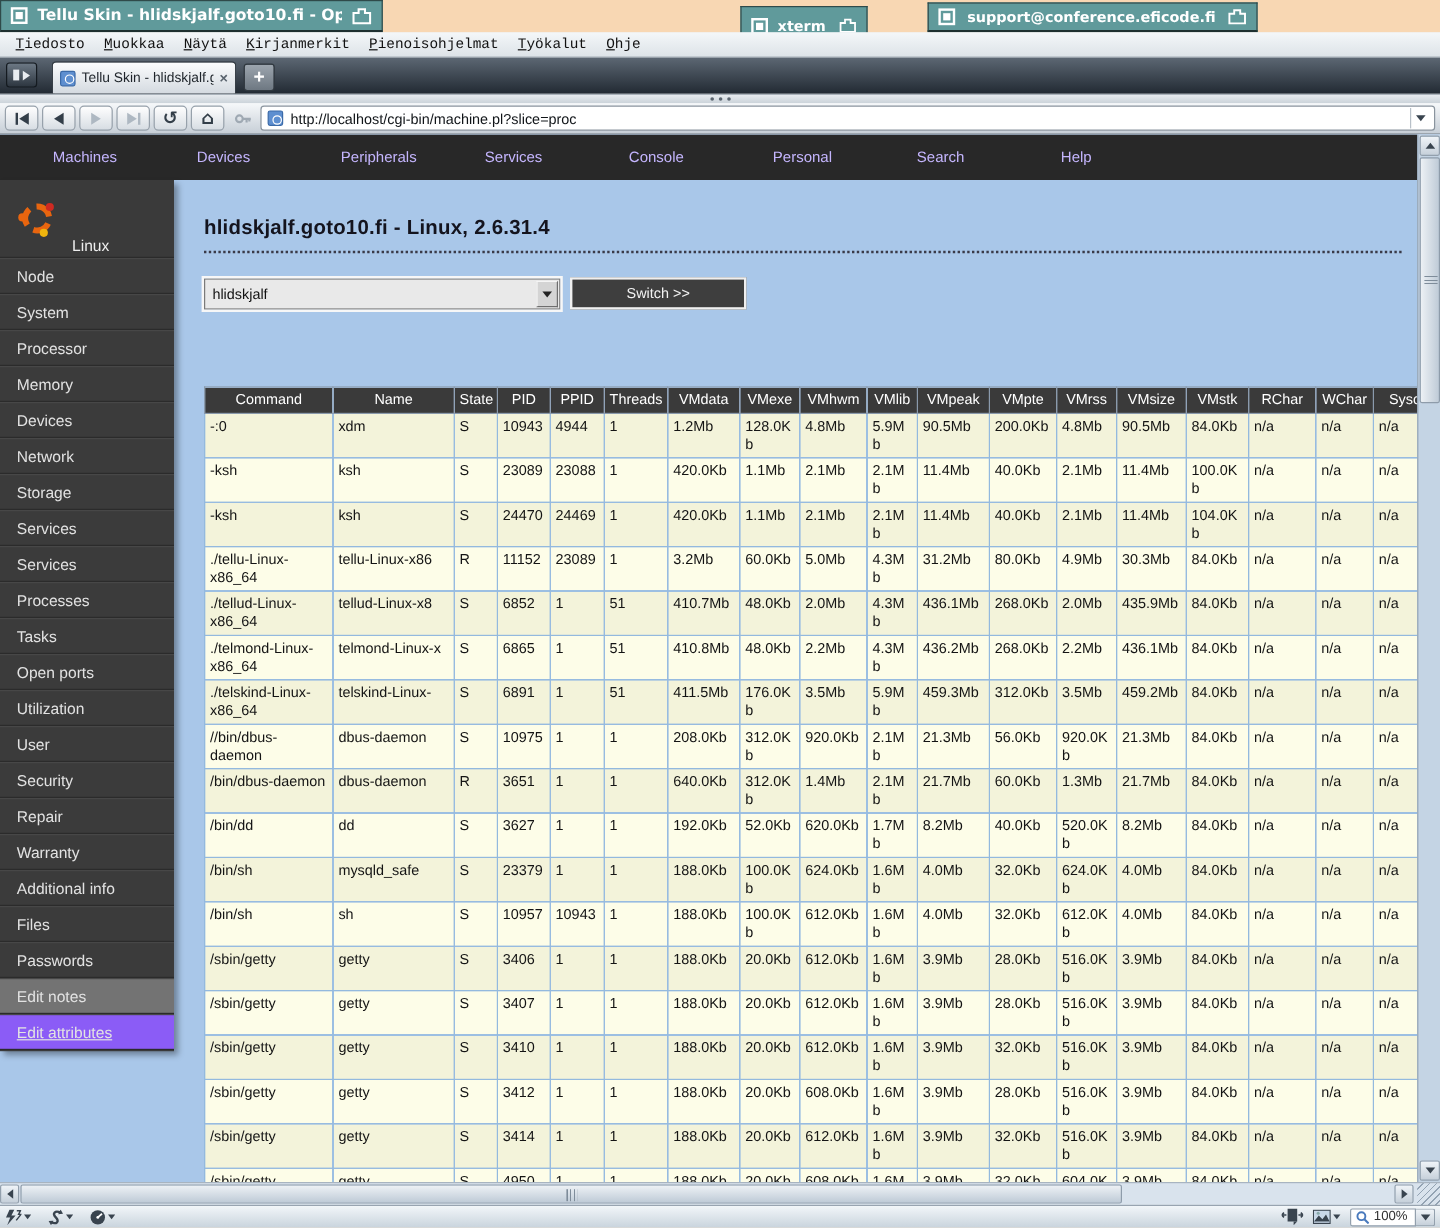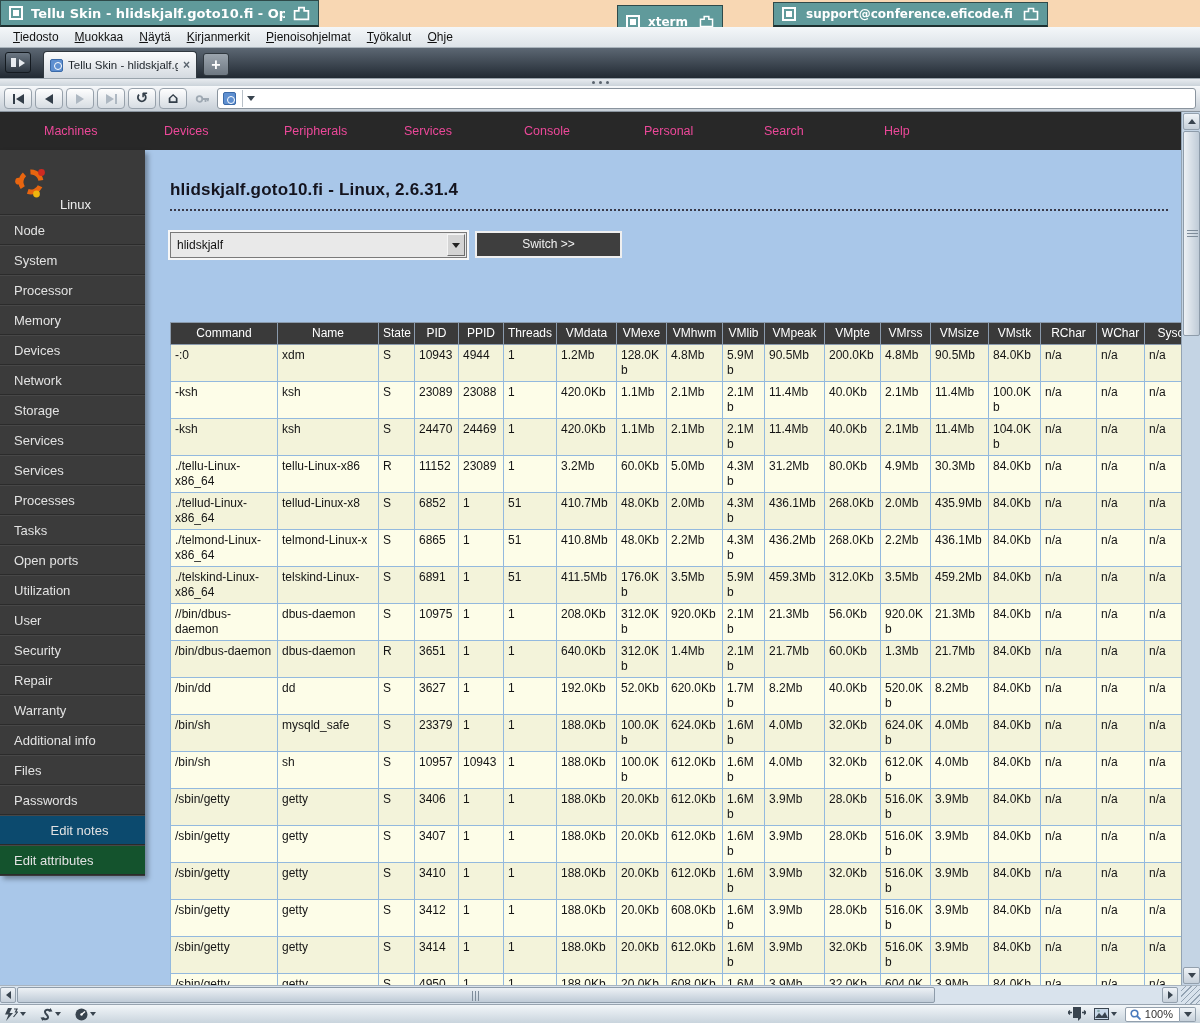--- a/index.html
+++ b/index.html
@@ -24,21 +24,21 @@
   .wm-ico::after { content:""; width:6px; height:6px; background:#FFF; }
   .wm-title .t { flex:1 1 auto; white-space:nowrap; overflow:hidden;font-weight:bold; }
   .wm-restore { flex:none; }
   
   .opera-win { position:absolute; left:0; top:27px; width:1200px; height:996px; background:#E9EDF1; }
   .menubar {
     height:21px; display:flex; align-items:center; padding-left:6px; gap:2px;
     background:linear-gradient(#F4F7F9,#DDE3E8); border-bottom:1px solid #AAB4BC;
     font-size:12px; color:#111;
   }
-  .menubar .mi { display:inline-block; padding:2px 7px; cursor:default; }
+  .menubar .mi { display:inline-block; padding:2px 7px; cursor:default;font-family:Liberation Mono, monospace; }
   .menubar .mi::first-letter { text-decoration:underline; }
   .tabbar {
     position:relative; height:30px;
     background:linear-gradient(#5C6773,#222A33);
     display:flex; align-items:flex-end;
   }
   .panel-toggle {
     position:absolute; left:5px; top:4px; width:26px; height:21px; border-radius:3px;
     background:linear-gradient(#6C7884,#2D3640); border:1px solid #141A20;
     display:flex; align-items:center; justify-content:center; gap:2px;
@@ -89,33 +89,33 @@
   .addr .url { flex:1 1 auto; font-size:12px; color:#101418; white-space:nowrap; overflow:hidden; }
   .addr-drop { width:17px; height:17px; border-left:1px solid #B8C0C8; display:flex; align-items:center; justify-content:center; flex:none; }
   .tri-dn { border-width:5px 4px 0 4px; border-color:#39444F transparent transparent transparent; }
   .tri-up { border-width:0 4px 5px 4px; border-color:transparent transparent #39444F transparent; }
   
   .content { position:absolute; left:0; top:85px; width:1200px; height:873px; background:#A9C7E9; overflow:hidden; }
   .site-nav {
     position:absolute; left:0; top:0; width:1181px; height:38px; background:#282828;
     display:flex; align-items:center; padding-left:44px;
   }
-  .site-nav .ni { width:120px; color:#ec4899; font-size:12.5px; }
+  .site-nav .ni { width:120px; color:#c4b5fd; font-size:12.5px; }
   .sidebar {
     position:absolute; left:0; top:38px; width:145px; background:#3A3A3A;
     box-shadow:3px 3px 5px rgba(0,0,0,0.35); padding-bottom:1px;
   }
   .side-logo { height:65px; display:flex; align-items:center; gap:12px; padding-left:14px; border-bottom:1px solid #2B2B2B; }
   .side-logo .os { color:#EDEDED; font-size:13px;margin-top:44px; }
   .side-item {
     height:30px; line-height:29px; padding-left:14px; color:#E2E2E2; font-size:13px;
     border-bottom:1px solid #2B2B2B; border-top:1px solid #474747; background:#3B3B3B;
   }
-  .side-item.sel-blue { background:#0c4a6e;text-align:center; }
-  .side-item.sel-green { background:#14532d; }
+  .side-item.sel-blue { background:#737373; }
+  .side-item.sel-green { background:#8b5cf6;text-decoration:underline; }
   .main { position:absolute; left:145px; top:38px; width:1076px; height:835px; overflow:hidden; }
   .page-heading {
     position:absolute; left:25px; top:30px; width:998px;
     font-size:17px; font-weight:bold; color:#14141E; letter-spacing:0.2px;
     padding-bottom:9px; border-bottom:2px dotted #3A3A48;
   }
   .machine-select {
     position:absolute; left:25px; top:82px; width:297px; height:26px;
     background:#E9E9E9; border:1px solid #7A7A7A; outline:2px solid #F7F7F7;
     display:flex; align-items:center;
@@ -272,20 +272,21 @@
         <span class="glyph">⌂</span>
       </div>
     <span class="key-slot">
       <svg width="15" height="14" viewBox="0 0 15 14">
           <circle cx="4.5" cy="7" r="2.8" fill="none" stroke="#9FA9B3" stroke-width="1.8"></circle>
           <path d="M7.5 7 H14 M10.5 7 V10 M12.8 7 V9.3" stroke="#9FA9B3" stroke-width="1.8" fill="none"></path>
         </svg>
     </span>
     <div class="addr">
       <span class="favicon"></span>
+      <span class="url">http://localhost/cgi-bin/machine.pl?slice=proc</span>
       <span class="addr-drop">
           <span class="tri tri-dn"></span>
         </span>
     </div>
   </div>
 
   <div class="content">
 
     <div class="site-nav">
 

